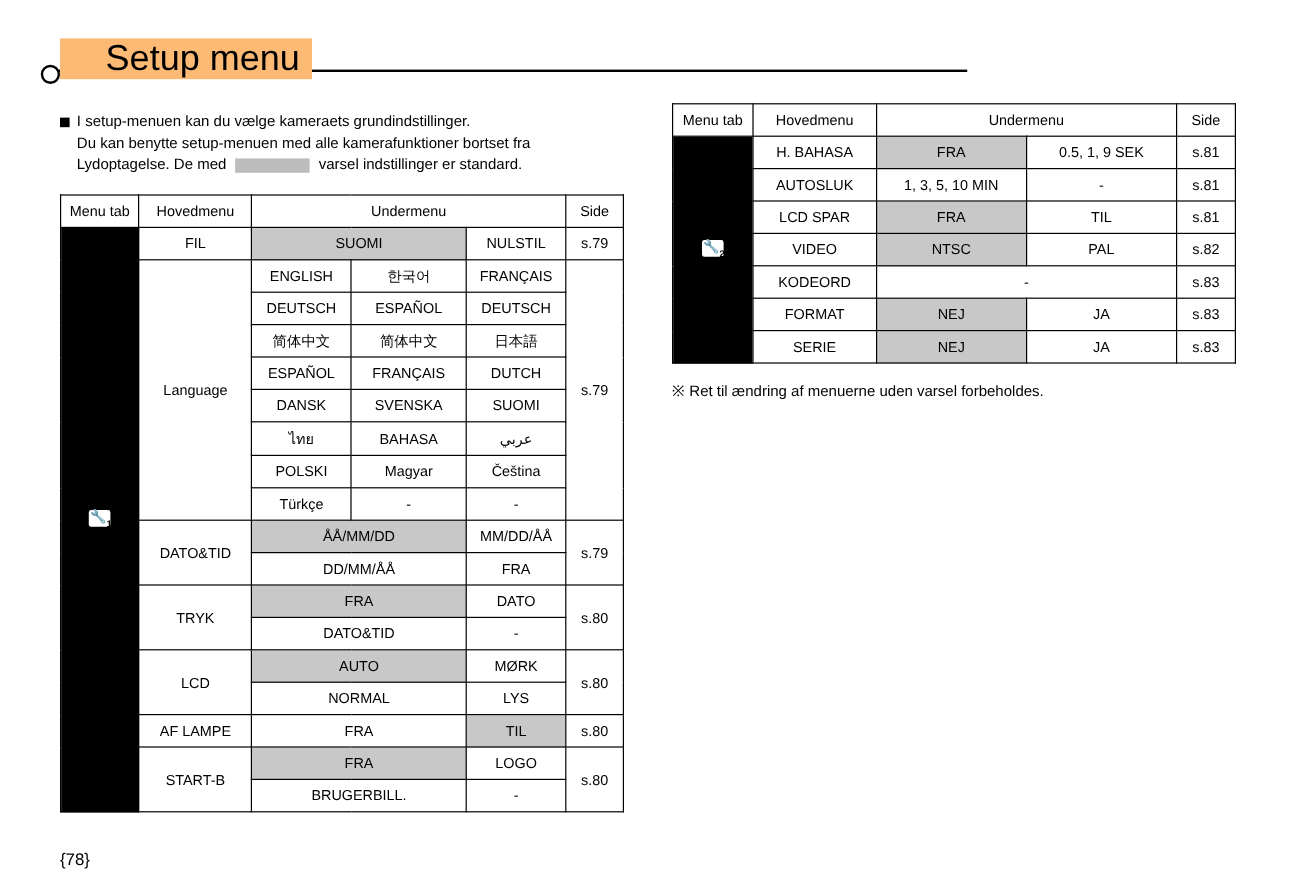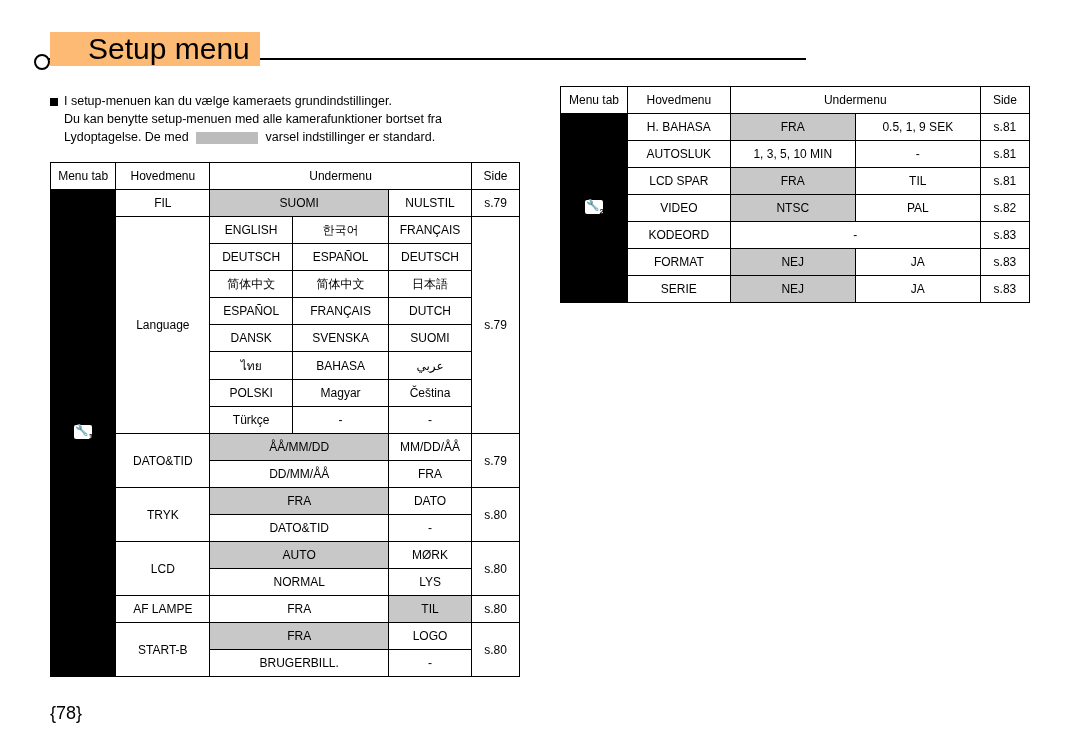--- a/index.html
+++ b/index.html
@@ -15,21 +15,21 @@
 .intro .marker{display:inline-block;width:62px;height:12px;background:#bcbcbc;vertical-align:middle;margin:0 4px}
 table{border-collapse:collapse;width:100%;table-layout:fixed}
 td{border:1px solid #000;text-align:center;padding:4px 6px;font-size:12px;height:18px;vertical-align:middle;white-space:nowrap}
 td.dfl{background:#c8c8c8}
 td.icon{background:#000;color:#fff;font-size:10px;padding:0}
 .wrench{display:inline-block;width:18px;height:14px;background:#fff;position:relative;border-radius:2px;margin:auto}
 .wrench::before{content:"\1F527";color:#000;font-size:11px;position:absolute;left:1px;top:-1px}
 .wrench .sub{position:absolute;right:-1px;bottom:-2px;font-size:8px;color:#000;font-weight:bold}
 .footnote{margin-top:14px;font-size:12.5px}
 .footnote .star{margin-right:4px}
-.pagenum{position:absolute;bottom:22px;left:50px;font-size:18px}
+.pagenum{position:absolute;bottom:22px;left:50px;font-size:14px}
 .t1 .c1{width:60px}.t1 .c2{width:86px}.t1 .c3{width:76px}.t1 .c4{width:88px}.t1 .c5{width:76px}.t1 .c6{width:44px}
 .t2 .c1{width:60px}.t2 .c2{width:92px}.t2 .c3{width:112px}.t2 .c4{width:112px}.t2 .c5{width:44px}
 </style>
 </head>
 <body>
 
 <div class="title-wrap">
   <div class="title-line"></div>
   <span class="title">Setup menu</span>
 </div>
@@ -222,16 +222,17 @@
             <td>s.83</td>
           </tr>
           <tr>
             <td>SERIE</td>
             <td class="dfl">NEJ</td>
             <td>JA</td>
             <td>s.83</td>
           </tr>
         </tbody>
     </table>
+    <div class="footnote"><span class="star">※</span><span>Ret til ændring af menuerne uden varsel forbeholdes.</span></div>
   </div>
 </div>
 
 <div class="pagenum">{78}</div>
 
 </body></html>

